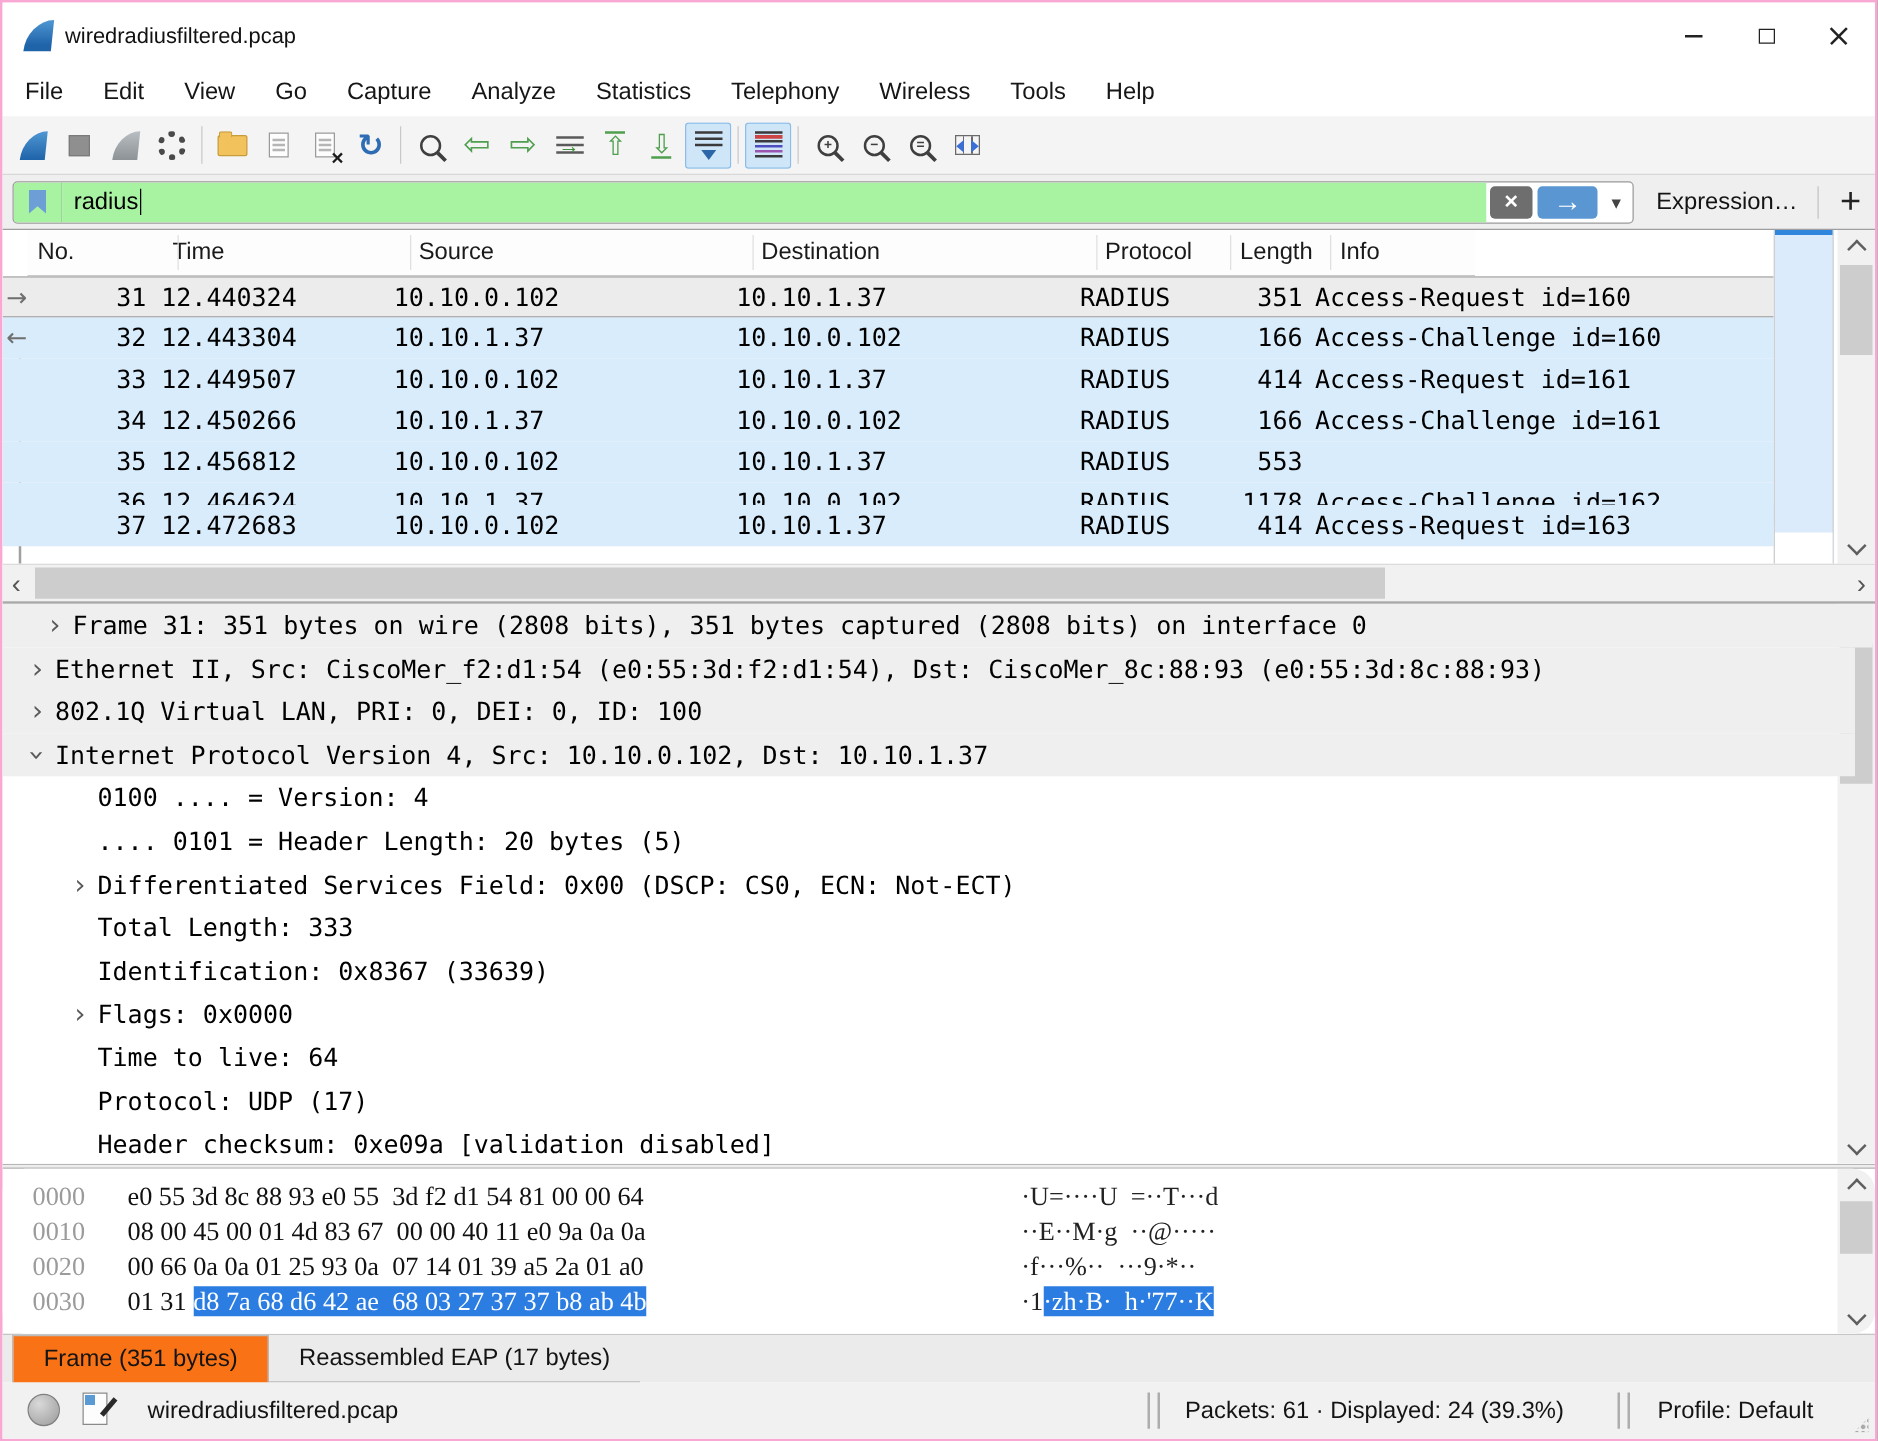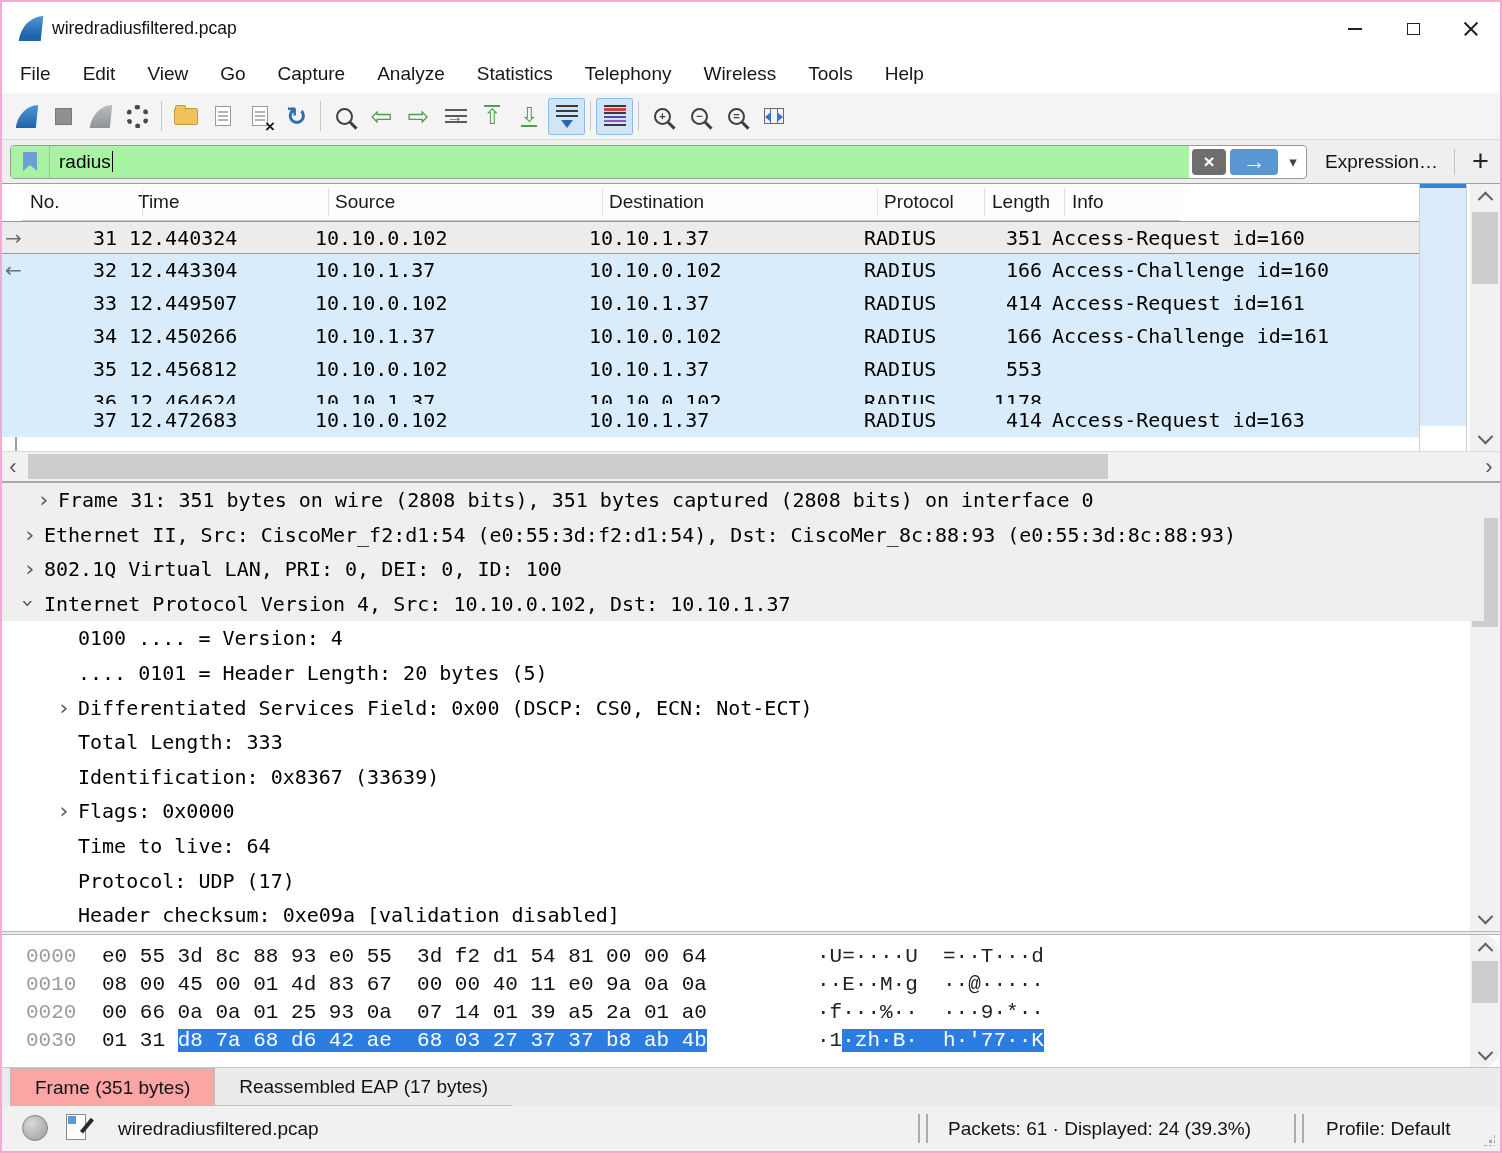--- a/index.html
+++ b/index.html
@@ -129,31 +129,31 @@
          font-family:"DejaVu Sans Mono",monospace;font-size:20px;color:#000;white-space:nowrap;}
   .dline.shaded{background:#efefef;}
   .dexp{display:inline-block;width:28px;color:#5a5a5a;font-size:22px;text-align:center;
         font-family:"DejaVu Sans",sans-serif;}
   .dexp.open{transform:rotate(90deg) translate(-1px,2px);}
   
   .splitter{height:4px;flex:0 0 4px;background:#ededed;border-top:1px solid #b5b5b5;
             border-bottom:1px solid #b5b5b5;box-sizing:border-box;}
   
   .hexpane{height:132px;flex:0 0 132px;position:relative;background:#fff;overflow:hidden;
-           font-family:Liberation Mono, monospace;font-size:21px;border-radius:18px;}
+           font-family:Liberation Serif, serif;font-size:21px;border-radius:18px;}
   .hxrow{position:absolute;left:0;height:28px;line-height:28px;white-space:pre;}
   .hxoff{position:absolute;left:24px;color:#9b9b9b;}
   .hxhex{position:absolute;left:100px;color:#111;}
   .hxascii{position:absolute;left:815px;color:#222;}
   .hlspan{background:#2b7de1;color:#fff;}
   
   .tabbar{height:39px;flex:0 0 39px;background:#ebebeb;border-top:1px solid #c6c6c6;
           display:flex;align-items:stretch;box-sizing:border-box;}
   .tab{padding:0 24px;display:flex;align-items:center;font-size:19px;color:#141414;}
-  .tab.active{background:#fca5a5;border:1px solid #bcbcbc;border-bottom:none;margin-left:8px;}
+  .tab.active{background:#f97316;border:1px solid #bcbcbc;border-bottom:none;margin-left:8px;}
   .tab.inactive{border-bottom:1px solid #bcbcbc;}
   
   .statusbar{flex:1;background:#f1f1f1;position:relative;font-size:19px;color:#141414;}
   .sb-abs{position:absolute;top:0;height:100%;display:flex;align-items:center;white-space:nowrap;}
   .expert-dot{position:absolute;left:20px;top:9px;width:26px;height:26px;border-radius:50%;
               background:radial-gradient(circle at 35% 30%,#d9d9d9,#9a9a9a);border:1px solid #7f7f7f;
               box-sizing:border-box;}
   .note-ic{position:absolute;left:64px;top:8px;width:20px;height:26px;background:#fdfdfd;
            border:1px solid #8a8a8a;box-sizing:border-box;}
   .note-ic .flag{position:absolute;left:1px;top:1px;width:8px;height:8px;background:#5b9bd5;}
@@ -396,20 +396,21 @@
             <span class="c-proto">RADIUS</span>
             <span class="c-len">553</span>
           </div>
           <div class="prow blue" style="top: 165px;">
             <span class="c-no">36</span>
             <span class="c-time">12.464624</span>
             <span class="c-src">10.10.1.37</span>
             <span class="c-dst">10.10.0.102</span>
             <span class="c-proto">RADIUS</span>
             <span class="c-len">1178</span>
+            <span class="c-info">Access-Challenge id=162</span>
           </div>
           <div class="prow blue" style="top: 183px;">
             <span class="c-no">37</span>
             <span class="c-time">12.472683</span>
             <span class="c-src">10.10.0.102</span>
             <span class="c-dst">10.10.1.37</span>
             <span class="c-proto">RADIUS</span>
             <span class="c-len">414</span>
             <span class="c-info">Access-Request id=163</span>
           </div>

